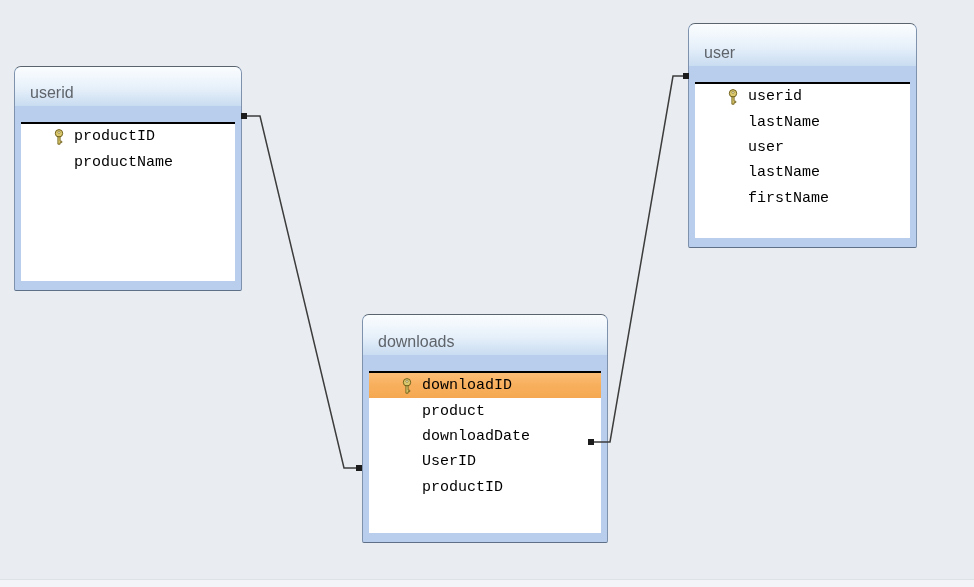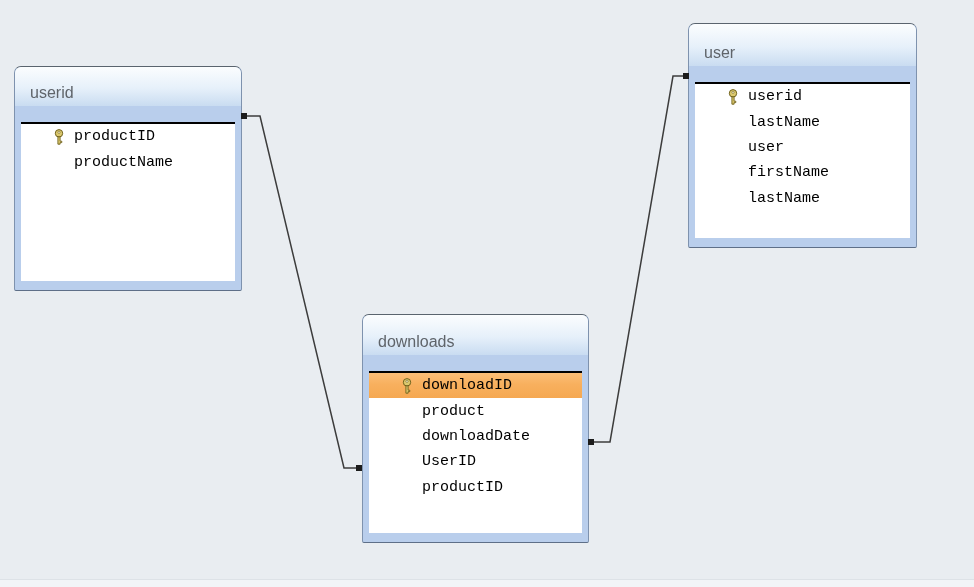--- a/index.html
+++ b/index.html
@@ -34,21 +34,21 @@
     flex-direction: column;
     background: var(--table-frame, #B9CEEC);
     border: 1px solid var(--table-border, #7E92AE);
     border-top-color: #5A646E;
     border-bottom-color: #5E6F88;
     border-radius: 7px 7px 2px 2px;
     box-sizing: border-box;
   }
   .tbl-product   { left: 14px;  top: 66px;  width: 228px; height: 225px; --hh: 35px; }
   .tbl-user      { left: 688px; top: 23px;  width: 229px; height: 225px; --hh: 38px; }
-  .tbl-downloads { left: 362px; top: 314px; width: 227px; height: 229px; --hh: 36px; }
+  .tbl-downloads { left: 362px; top: 314px; width: 246px; height: 229px; --hh: 36px; }
 
   .table-header {
     flex: 0 0 var(--hh, 36px);
     display: flex;
     align-items: flex-end;
     padding: 0 0 4px 15px;
     background: linear-gradient(
       var(--header-gradient-top, #FBFDFE) 0%,
       #E6F0FA 55%,
       var(--header-gradient-bottom, #C9DCF1) 100%);
@@ -191,23 +191,23 @@
         <div class="row">
           <span class="icon-slot"></span>
           <span class="field-label">lastName</span>
         </div>
         <div class="row">
           <span class="icon-slot"></span>
           <span class="field-label">user</span>
         </div>
         <div class="row">
           <span class="icon-slot"></span>
+          <span class="field-label">lastName</span>
+        </div>
+        <div class="row">
+          <span class="icon-slot"></span>
           <span class="field-label">firstName</span>
-        </div>
-        <div class="row">
-          <span class="icon-slot"></span>
-          <span class="field-label">lastName</span>
         </div>
       </div>
   </div>
 
   <div class="bottom-edge"></div>
 </div>
 
 </body></html>

